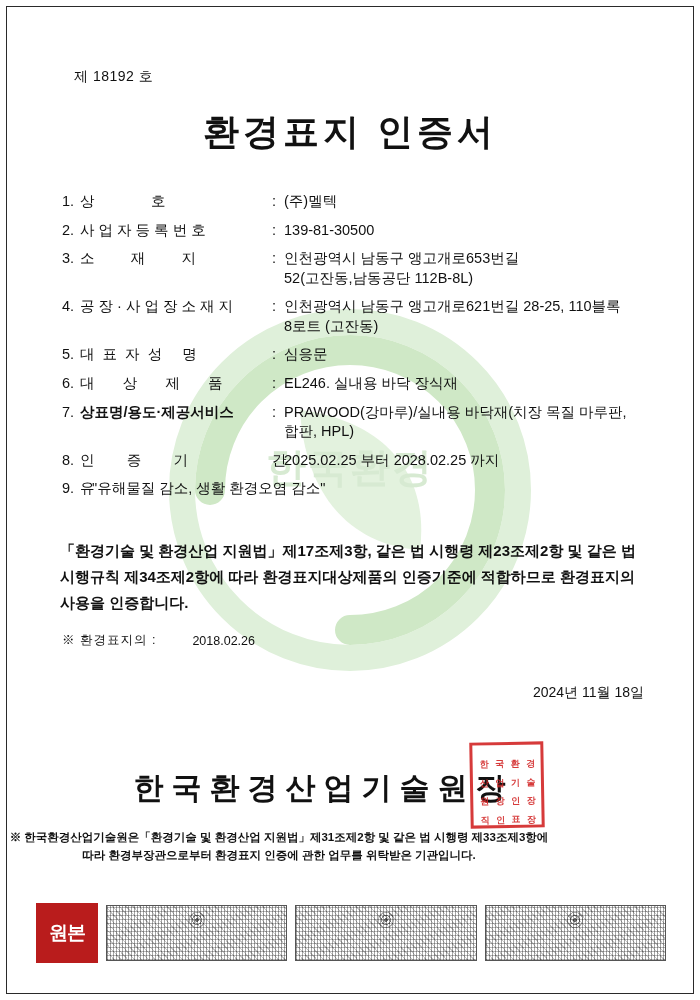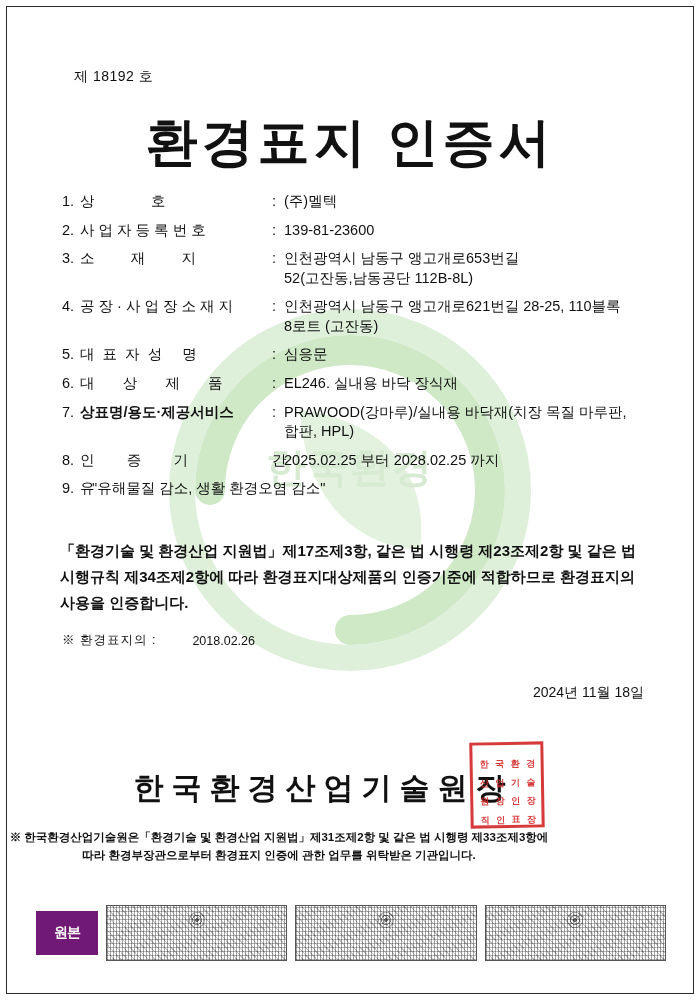--- a/index.html
+++ b/index.html
@@ -65,24 +65,23 @@
     font-size: 14px;
     letter-spacing: 0.5px;
   }
 
   .title {
     position: absolute;
     left: 0;
     top: 108px;
     width: 700px;
     text-align: center;
-    font-size: 52px;
+    font-size: 36px;
     font-weight: 700;
     letter-spacing: 4px;
-    font-family: Liberation Serif, serif;
   }
 
   
   .fields {
     position: absolute;
     left: 62px;
     top: 192px;
     width: 580px;
   }
   .field-row {
@@ -205,24 +204,24 @@
     left: 36px;
     top: 903px;
     width: 630px;
     height: 60px;
     display: flex;
     align-items: center;
     gap: 8px;
   }
   .orig-stamp {
     width: 62px;
-    height: 44px;
-    background: #701a75;
+    height: 60px;
+    background: #b91c1c;
     color: #ffffff;
-    font-size: 14px;
+    font-size: 19px;
     font-weight: 700;
     display: flex;
     align-items: center;
     justify-content: center;
     letter-spacing: -1px;
     flex: 0 0 62px;
   }
   .noise-box {
     flex: 1 1 auto;
     height: 56px;
@@ -276,21 +275,21 @@
       <span class="field-num">1.</span>
       <span class="field-label">상              호</span>
       <span class="field-colon">:</span>
       <span class="field-value">(주)멜텍</span>
     </div>
 
     <div class="field-row">
       <span class="field-num">2.</span>
       <span class="field-label">사 업 자 등 록 번 호</span>
       <span class="field-colon">:</span>
-      <span class="field-value">139-81-23600</span>
+      <span class="field-value">139-81-30500</span>
     </div>
 
     <div class="field-row">
       <span class="field-num">3.</span>
       <span class="field-label">소         재         지</span>
       <span class="field-colon">:</span>
       <span class="field-value">인천광역시 남동구 앵고개로653번길
 52(고잔동,남동공단 112B-8L)</span>
     </div>
 

